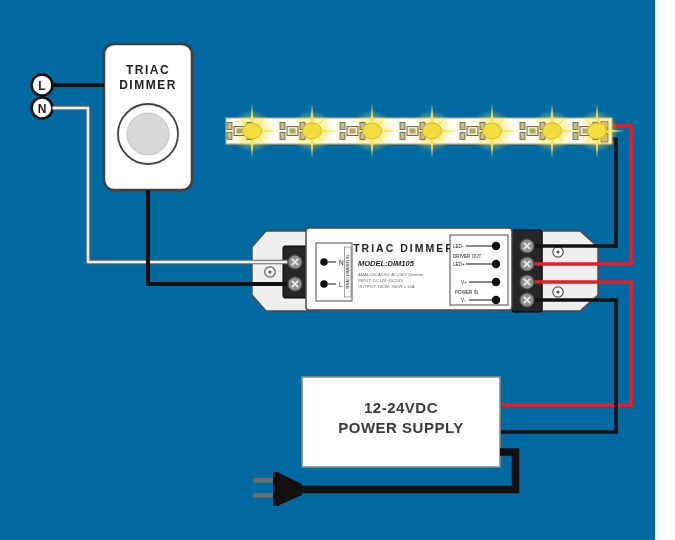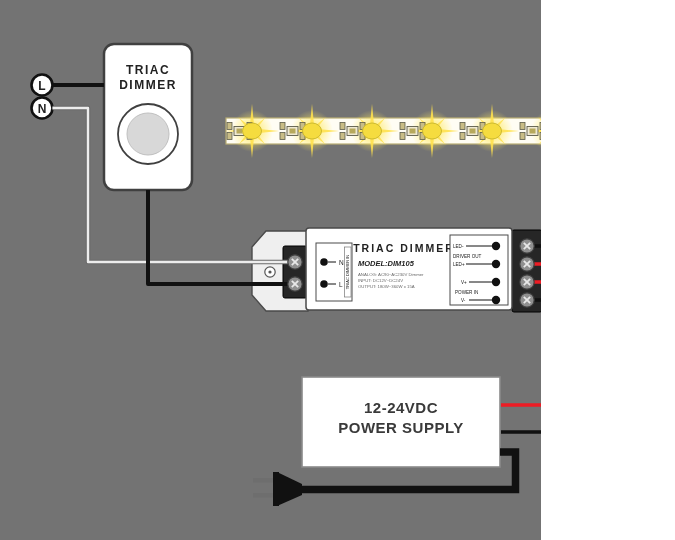--- a/index.html
+++ b/index.html
@@ -1,16 +1,16 @@
 <!DOCTYPE html>
 <html><head>
 <meta charset="utf-8">
 <style>
   html,body{margin:0;padding:0;background:#ffffff;}
-  .stage{position:relative;width:541px;height:540px;background:#737373;overflow:hidden;
+  .stage{position:relative;width:655px;height:540px;background:#0369a1;overflow:hidden;
          font-family:"Liberation Sans", sans-serif;}
   svg text{font-family:"Liberation Sans", sans-serif;fill:#222;}
   .ttl{font-weight:bold;letter-spacing:2px;}
   .boxlbl{font-weight:bold;letter-spacing:1.5px;}
   .model{font-style:italic;font-weight:bold;}
   .spec{fill:#6a6a6a;}
   .psutxt{fill:#3a3a3a;font-weight:600;letter-spacing:0.5px;}
   .termlbl{font-weight:bold;}
 </style>
 </head>

